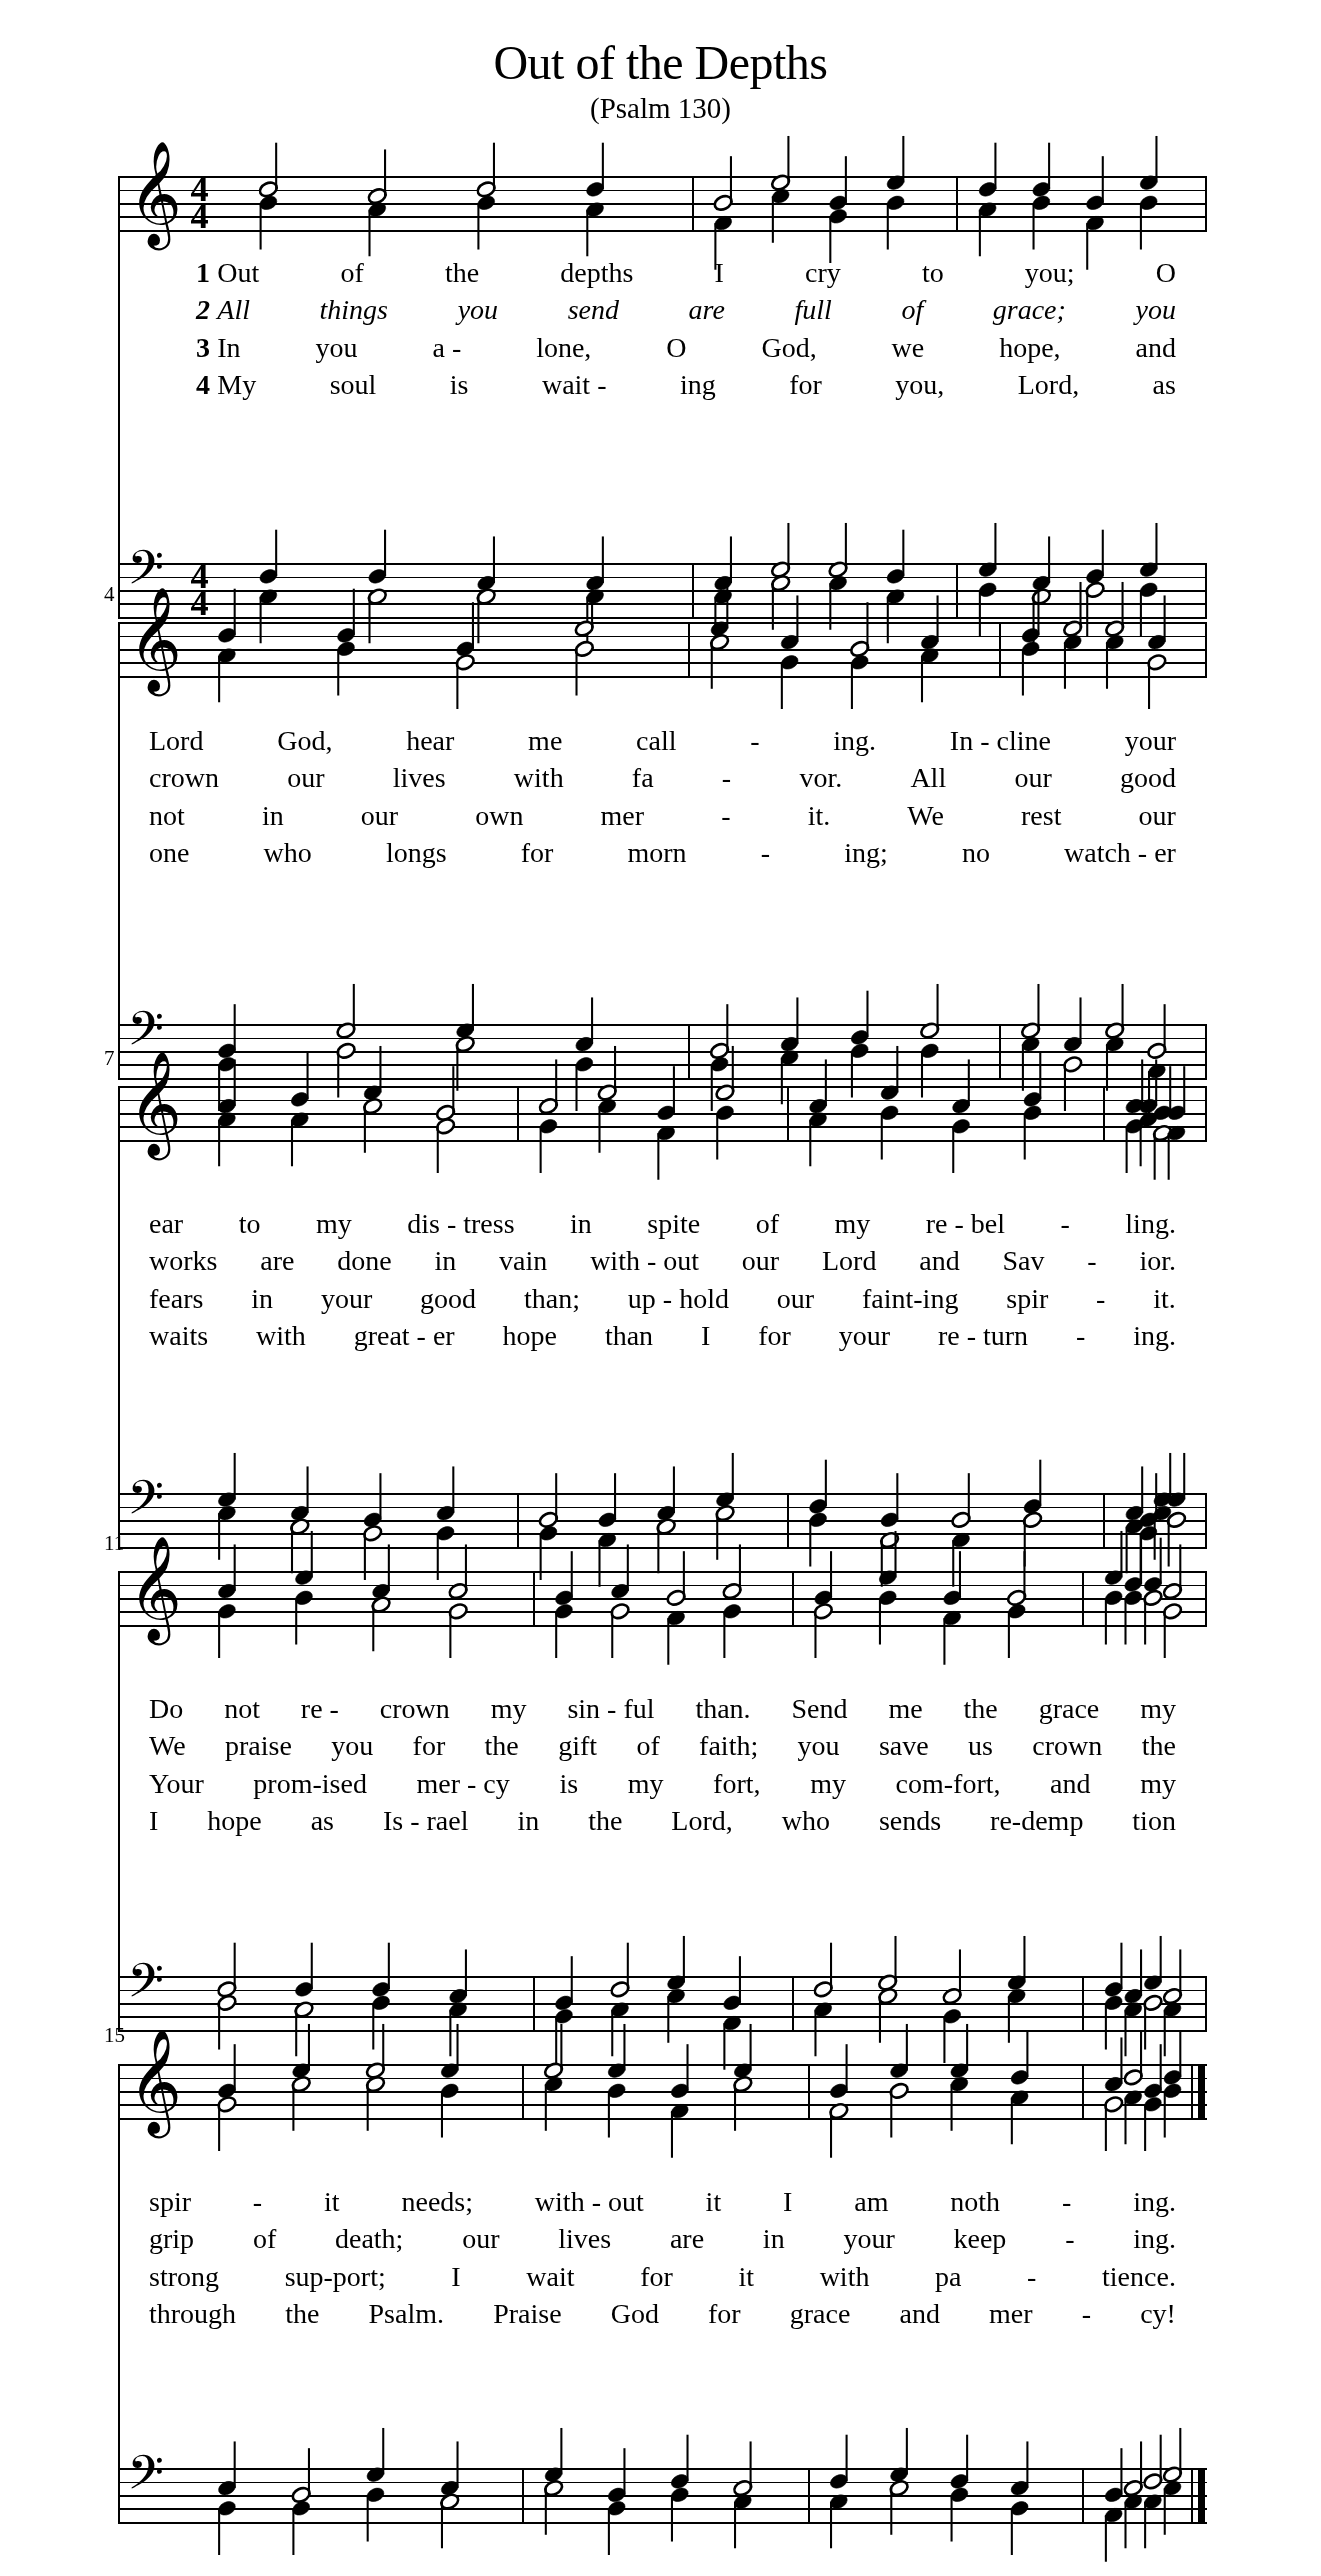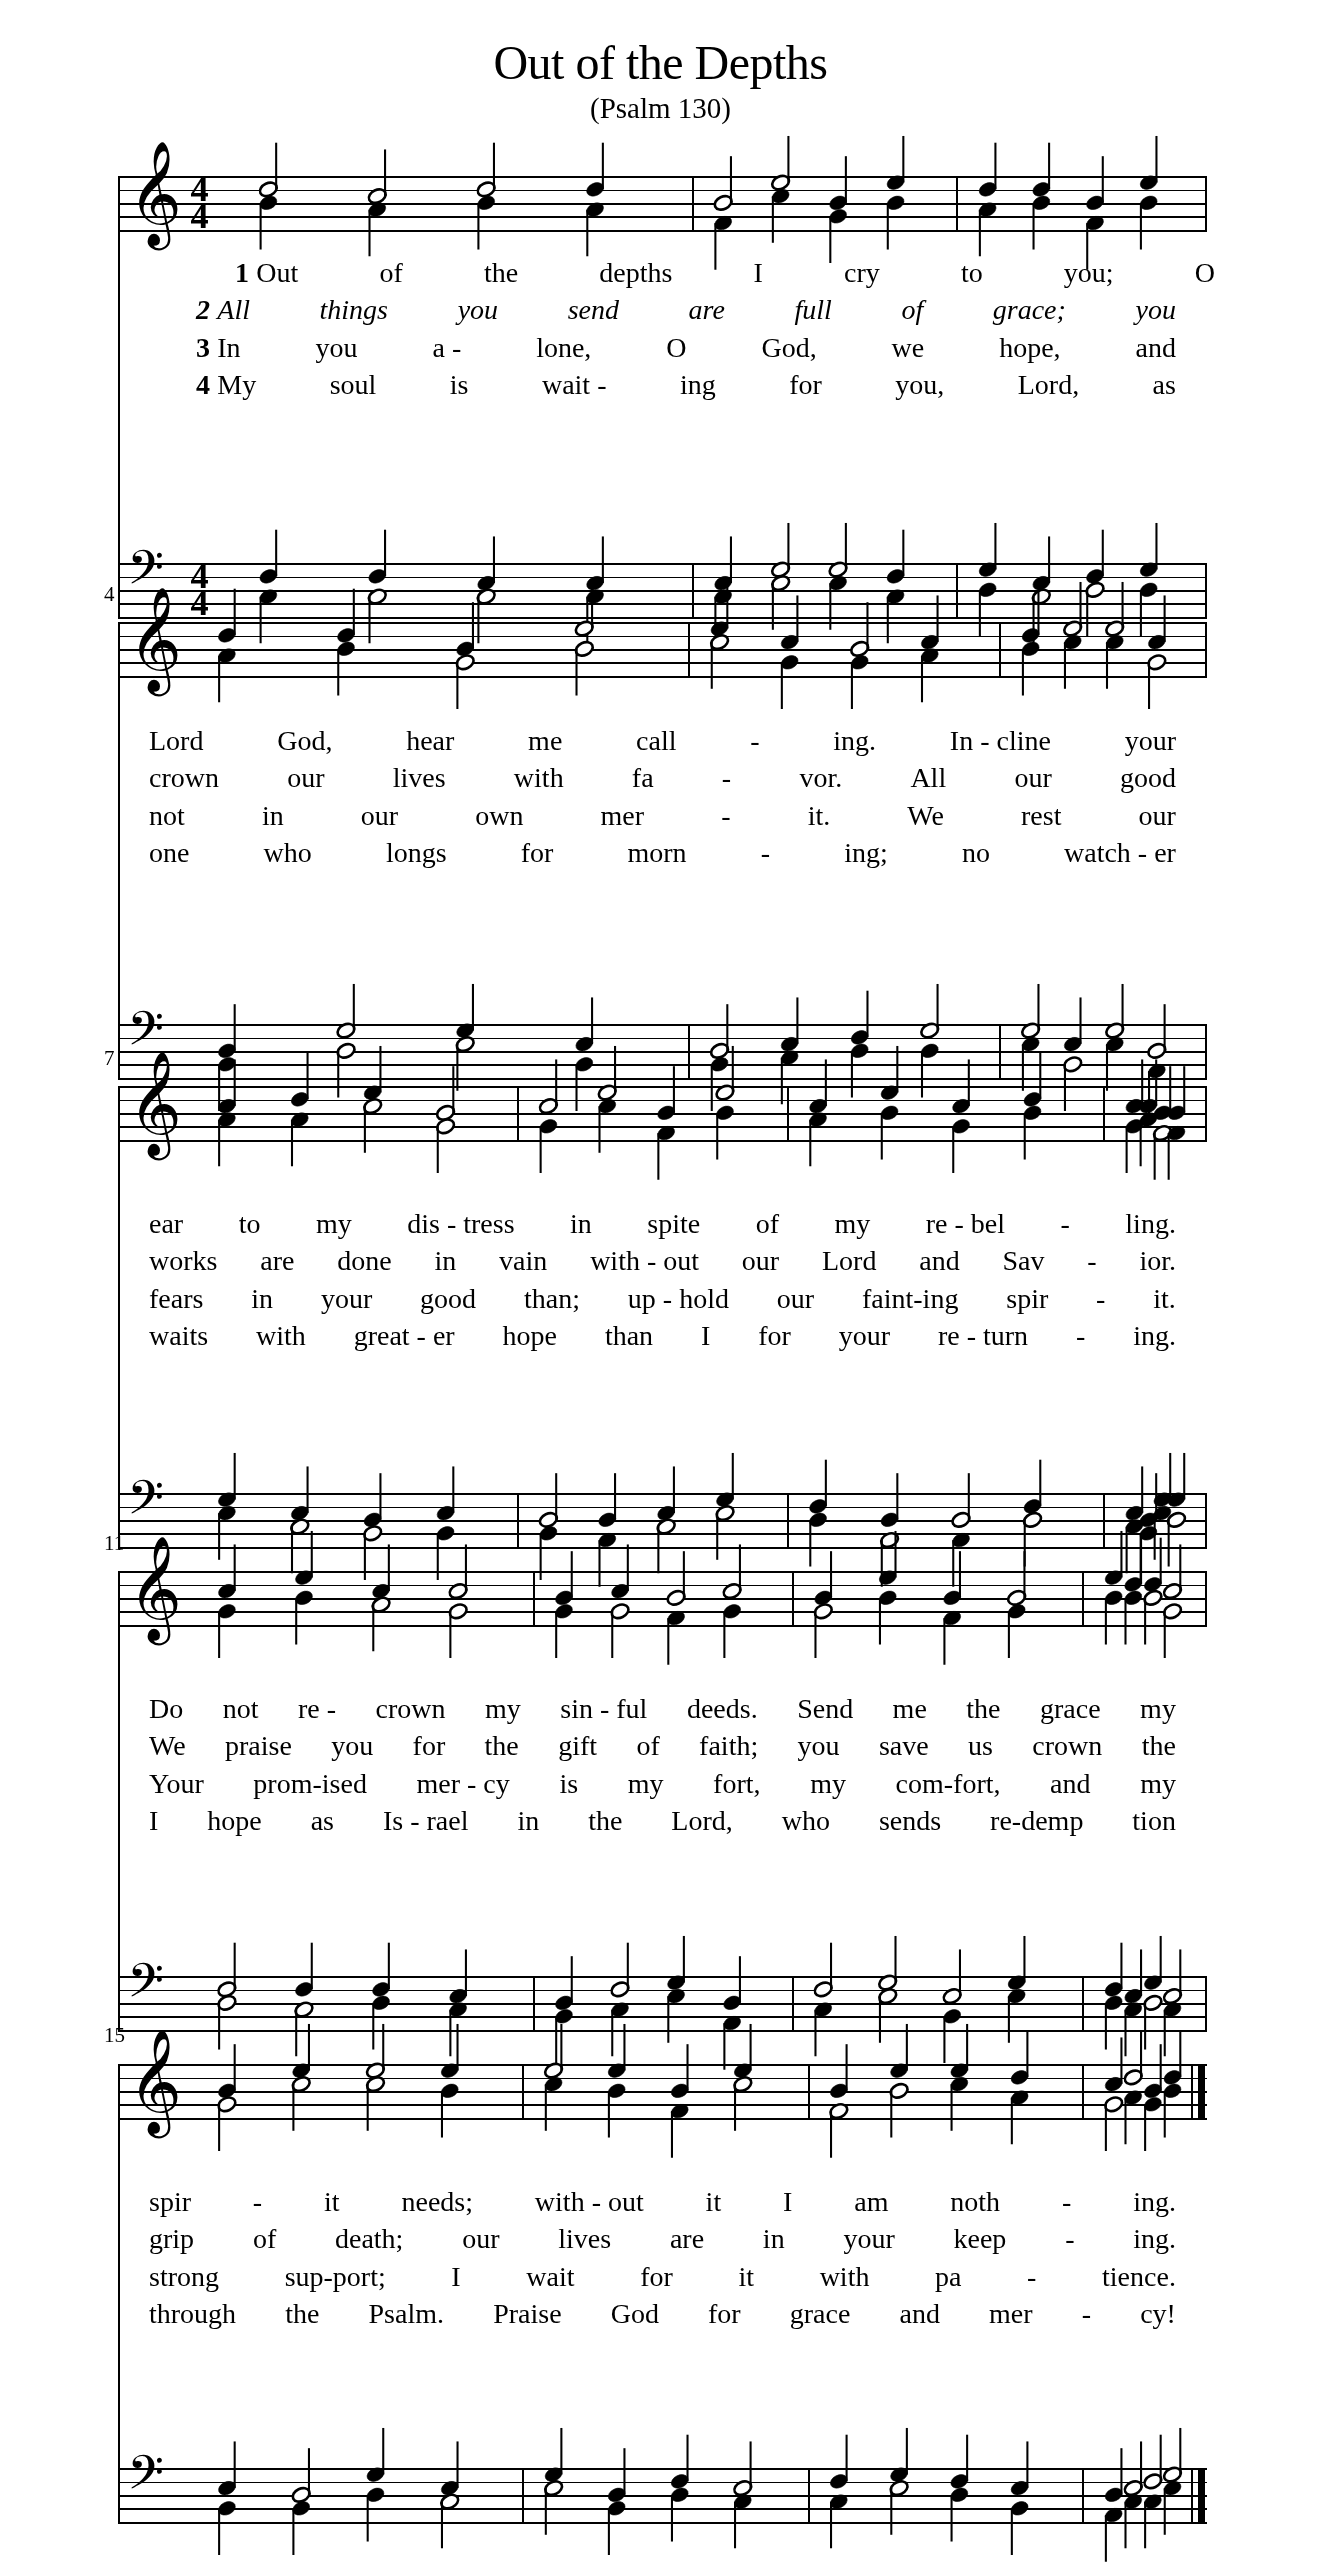--- a/index.html
+++ b/index.html
@@ -91,21 +91,21 @@
           <ellipse cx="1987.5405405405404" cy="103" rx="17" ry="12" transform="rotate(-25 1987.5405405405404 103)" fill="#000" stroke="#000" stroke-width="1"></ellipse>
           <line x1="2002.5405405405404" x2="2002.5405405405404" y1="103" y2="13" stroke="#000" stroke-width="4"></line>
           <ellipse cx="1987.5405405405404" cy="142" rx="17" ry="12" transform="rotate(-25 1987.5405405405404 142)" fill="#000" stroke="#000" stroke-width="1"></ellipse>
           <line x1="1972.5405405405404" x2="1972.5405405405404" y1="142" y2="232" stroke="#000" stroke-width="4"></line>
         </svg>
         <div class="barline" style="left: 574px; top: 0px; height: 55px;"></div>
         <div class="barline" style="left: 838px; top: 0px; height: 55px;"></div>
         <div class="barline" style="left: 1087px; top: 0px; height: 55px;"></div>
       </div>
       <div class="lyrics" style="top: 257px;">
-        <div class="lyric-row" style="top: 0px; padding-left: 78px; padding-right: 31px; box-sizing: border-box; margin-left: 39px;">
+        <div class="lyric-row" style="top: 0px; padding-left: 78px; padding-right: 31px; box-sizing: border-box;">
           <span class="syl"><span class="vnum">1</span><span class="syl">Out</span></span>
           <span class="syl">of</span>
           <span class="syl">the</span>
           <span class="syl">depths</span>
           <span class="syl">I</span>
           <span class="syl">cry</span>
           <span class="syl">to</span>
           <span class="syl">you;</span>
           <span class="syl">O</span>
         </div>
@@ -678,21 +678,21 @@
         <div class="barline" style="left: 1087px; top: 0px; height: 55px;"></div>
       </div>
       <div class="lyrics" style="top: 1693px;">
         <div class="lyric-row" style="top: 0px; padding-left: 31px; padding-right: 31px; box-sizing: border-box;">
           <span class="syl">Do</span>
           <span class="syl">not</span>
           <span class="syl">re -</span>
           <span class="syl">crown</span>
           <span class="syl">my</span>
           <span class="syl">sin - ful</span>
-          <span class="syl">deeds.</span>
+          <span class="syl">than.</span>
           <span class="syl">Send</span>
           <span class="syl">me</span>
           <span class="syl">the</span>
           <span class="syl">grace</span>
           <span class="syl">my</span>
         </div>
         <div class="lyric-row" style="top: 37px; padding-left: 31px; padding-right: 31px; box-sizing: border-box;">
           <span class="syl">We</span>
           <span class="syl">praise</span>
           <span class="syl">you</span>

